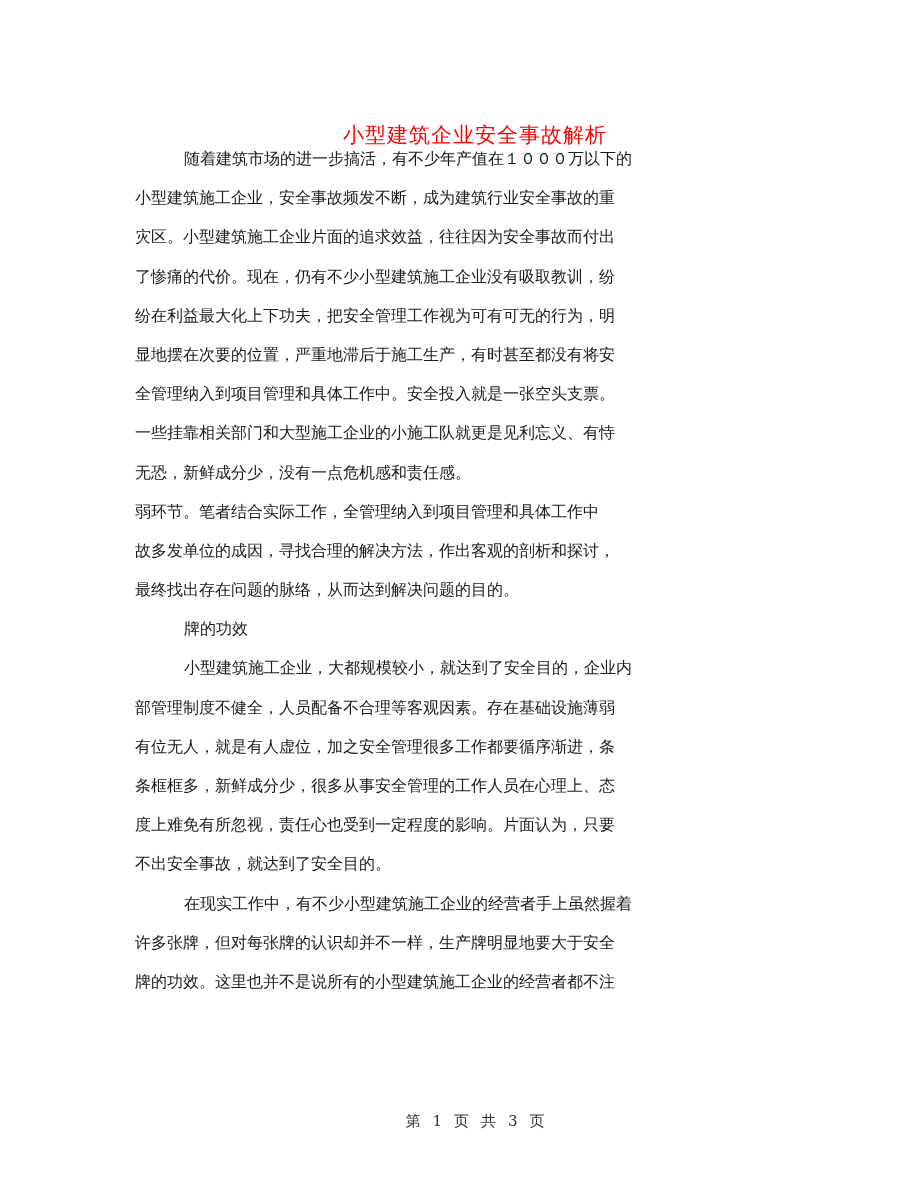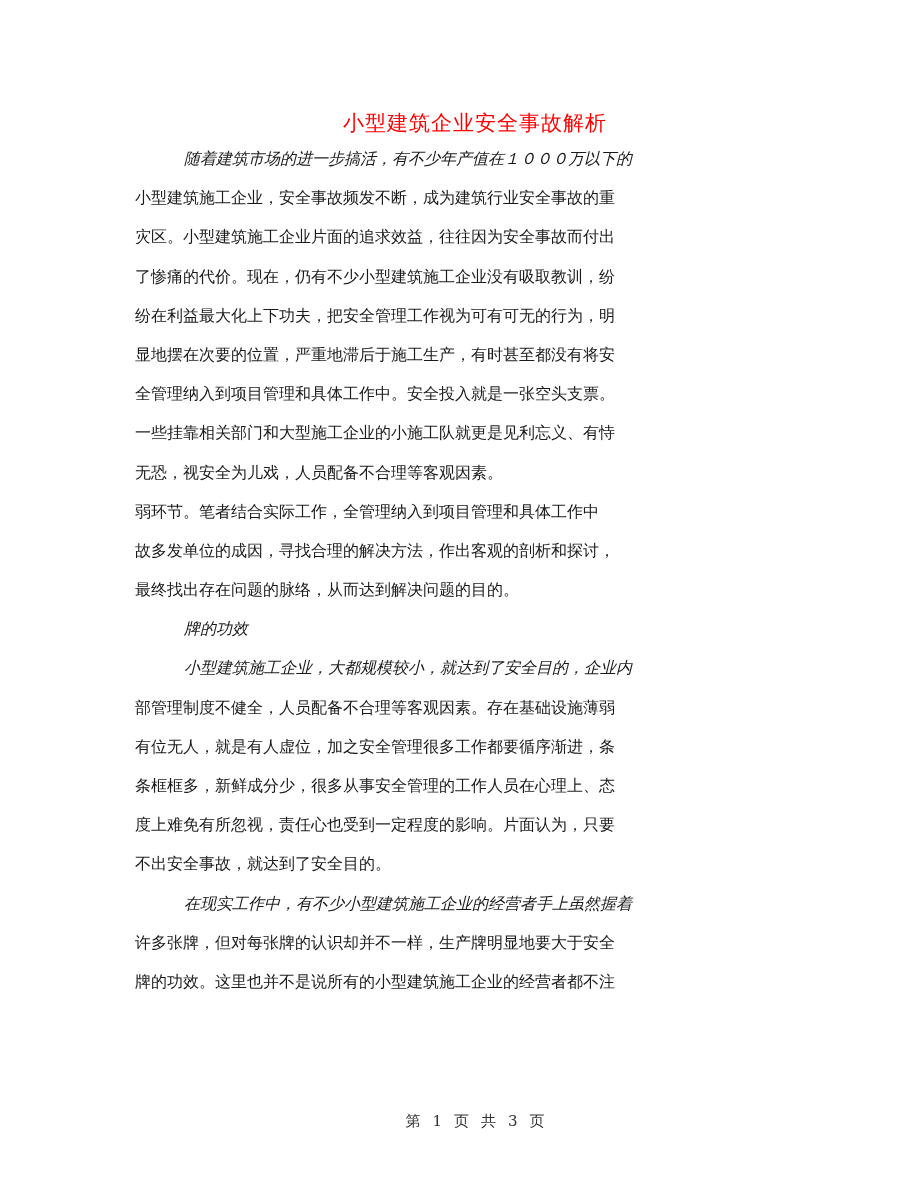--- a/index.html
+++ b/index.html
@@ -19,21 +19,21 @@
       position: absolute;
       left: 0;
       top: 0;
       width: 920px;
       height: 1191px;
       background: #ffffff;
     }
     .doc-title {
       position: absolute;
       left: 0;
-      top: 108px;
+      top: 120px;
       width: 920px;
       text-align: center;
       color: #ff0000;
       font-size: 21px;
       line-height: 30px;
       letter-spacing: 1px;
       font-weight: normal;
       margin: 0;
       padding-left: 30px;
       box-sizing: border-box;
@@ -44,21 +44,20 @@
       top: 149px;
       width: 650px;
     }
     .line {
       display: block;
       white-space: nowrap;
       height: 39.2px;
     }
     .line.indent {
       padding-left: 49px;
-      font-style: italic;
     }
     .footer {
       position: absolute;
       left: 16px;
       top: 1112px;
       width: 920px;
       text-align: center;
       font-size: 15px;
       color: #333333;
       letter-spacing: 2px;
@@ -75,21 +74,21 @@
 
   <div class="body-text">
     <div class="line indent">随着建筑市场的进一步搞活，有不少年产值在１０００万以下的</div>
     <div class="line">小型建筑施工企业，安全事故频发不断，成为建筑行业安全事故的重</div>
     <div class="line">灾区。小型建筑施工企业片面的追求效益，往往因为安全事故而付出</div>
     <div class="line">了惨痛的代价。现在，仍有不少小型建筑施工企业没有吸取教训，纷</div>
     <div class="line">纷在利益最大化上下功夫，把安全管理工作视为可有可无的行为，明</div>
     <div class="line">显地摆在次要的位置，严重地滞后于施工生产，有时甚至都没有将安</div>
     <div class="line">全管理纳入到项目管理和具体工作中。安全投入就是一张空头支票。</div>
     <div class="line">一些挂靠相关部门和大型施工企业的小施工队就更是见利忘义、有恃</div>
-    <div class="line">无恐，视安全为儿戏，人员配备不合理等客观因素。</div>
+    <div class="line">无恐，新鲜成分少，没有一点危机感和责任感。</div>
     <div class="line">弱环节。笔者结合实际工作，全管理纳入到项目管理和具体工作中</div>
     <div class="line">故多发单位的成因，寻找合理的解决方法，作出客观的剖析和探讨，</div>
     <div class="line">最终找出存在问题的脉络，从而达到解决问题的目的。</div>
     <div class="line indent">牌的功效</div>
     <div class="line indent">小型建筑施工企业，大都规模较小，就达到了安全目的，企业内</div>
     <div class="line">部管理制度不健全，人员配备不合理等客观因素。存在基础设施薄弱</div>
     <div class="line">有位无人，就是有人虚位，加之安全管理很多工作都要循序渐进，条</div>
     <div class="line">条框框多，新鲜成分少，很多从事安全管理的工作人员在心理上、态</div>
     <div class="line">度上难免有所忽视，责任心也受到一定程度的影响。片面认为，只要</div>
     <div class="line">不出安全事故，就达到了安全目的。</div>

